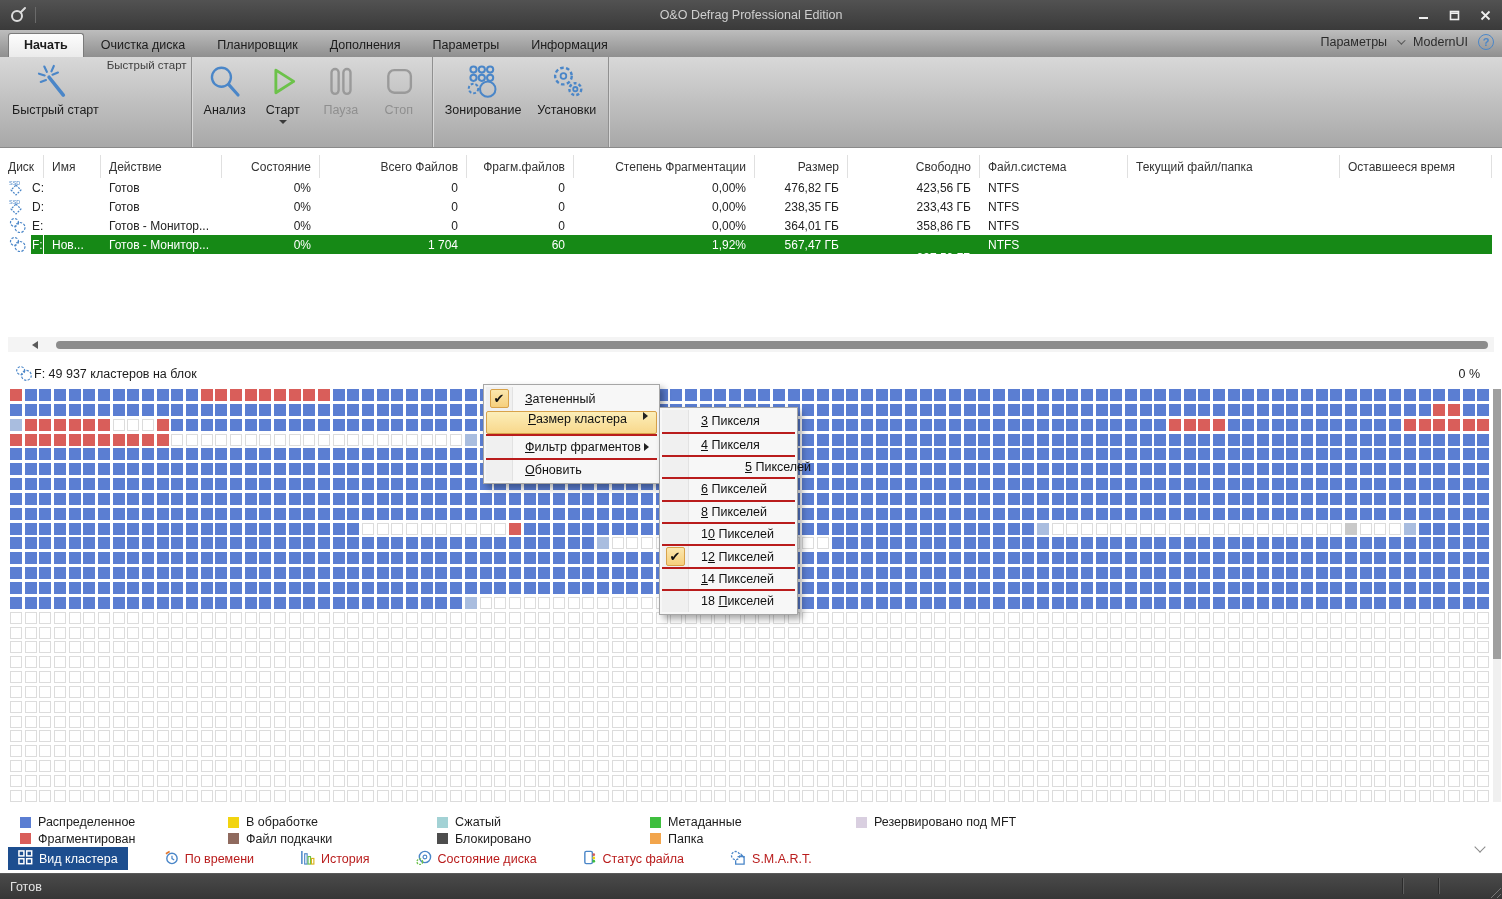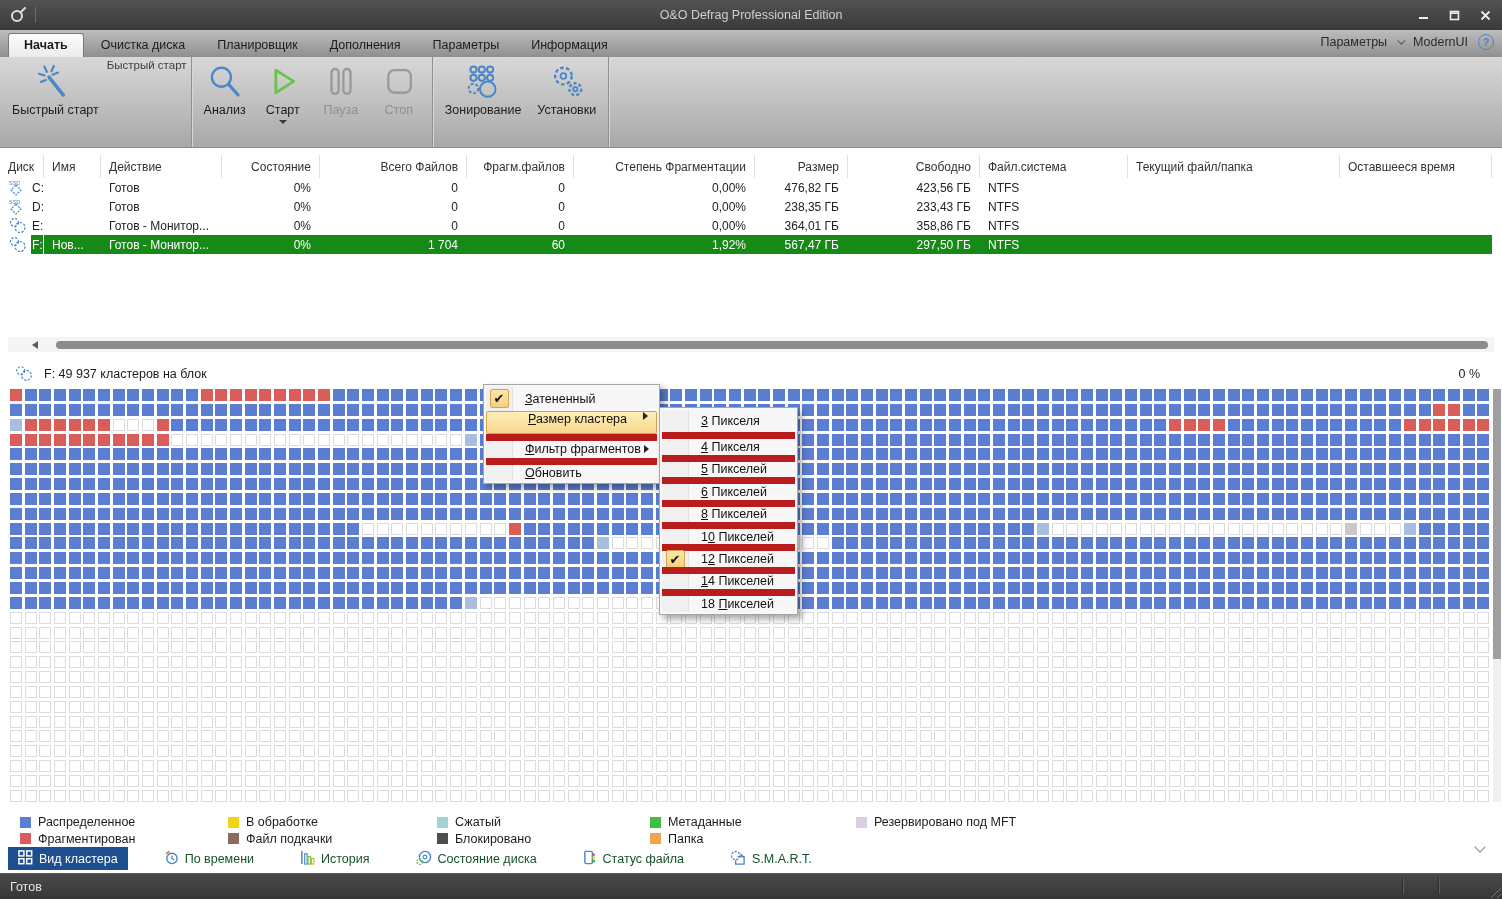--- a/index.html
+++ b/index.html
@@ -56,58 +56,58 @@
   .cell-disk{padding-left:8px;gap:4px;}
   .dicon{width:20px;height:17px;flex:none;}
 
   
   .hscroll{position:absolute;left:8px;top:337px;width:1486px;height:15px;background:#f4f4f4;}
   .hs-arrow{position:absolute;left:24px;top:4px;width:0;height:0;border-top:4px solid transparent;
     border-bottom:4px solid transparent;border-right:6px solid #5a5a5a;}
   .hs-thumb{position:absolute;left:48px;top:3.5px;width:1432px;height:8px;border-radius:4px;background:#8c8c8c;}
 
   
-  .cl-head{position:absolute;left:14px;top:365px;display:flex;align-items:center;gap:10px;color:#1c1c1c;font-size:12.5px;}
+  .cl-head{position:absolute;left:14px;top:365px;display:flex;align-items:center;gap:0;color:#1c1c1c;font-size:12.5px;}
   .cl-prog{position:absolute;right:22px;top:367px;color:#1c1c1c;font-size:12.5px;}
   .map{position:absolute;left:10px;top:389px;display:grid;grid-template-columns:repeat(101,12px);
     column-gap:2.68px;row-gap:2.85px;}
   .cc{width:12px;height:12px;}
   .c-B{background:var(--cB);}
   .c-R{background:var(--cR);}
   .c-L{background:var(--cL);}
   .c-G{background:var(--cG);}
   .c-W,.c-E{background:#fff;border:1px solid #dcdcdc;}
   .vscroll{position:absolute;left:1493px;top:389px;width:8px;height:413px;background:#f0f0f0;}
   .vs-thumb{position:absolute;left:0;top:0;width:8px;height:270px;background:#9f9f9f;}
 
   
   .menu{position:absolute;background:#f7f7f7;border:1px solid #a6a6a6;
     box-shadow:4px 4px 7px rgba(0,0,0,.35);padding:2px;z-index:30;}
-  .mi{display:flex;align-items:center;position:relative;cursor:default;border-top:7px solid #b91c1c;}
+  .mi{display:flex;align-items:center;position:relative;cursor:default;border-top:2px solid #b91c1c;}
   .mi:first-child{border-top:none;}
   .mi .gut{width:27px;align-self:stretch;background:#f0f0f0;border-right:1px solid #e2e2e2;flex:none;
     display:flex;align-items:center;justify-content:center;}
   .mi .mlbl{padding-left:12px;font-size:12.5px;color:#111;white-space:nowrap;}
   .mi.hl{background:linear-gradient(#fceeb9,#f8d88c);border:1px solid #d8a24a;border-radius:2px;flex-direction:column;}
   .mi.hl .gut{background:transparent;border-right:1px solid rgba(0,0,0,0.05);}
   .chkbox{width:19px;height:19px;background:linear-gradient(#fbe7ae,#f6cf7c);border:1px solid #d8a24a;
     border-radius:2px;display:flex;align-items:center;justify-content:center;font-size:13px;color:#111;}
   .subarrow{position:absolute;right:8px;width:0;height:0;border-top:4px solid transparent;
     border-bottom:4px solid transparent;border-left:5px solid #222;}
   .u{text-decoration:underline;}
 
   
   .legend-item{position:absolute;display:flex;align-items:center;gap:7px;font-size:12.5px;color:#1c1c1c;}
   .sw{width:11px;height:11px;flex:none;}
   .legend-chev{position:absolute;right:18px;top:843px;width:8px;height:8px;border-right:1.5px solid #8a8a8a;
     border-bottom:1.5px solid #8a8a8a;transform:rotate(45deg);}
 
   
   .btabs{position:absolute;left:8px;top:847px;height:23px;display:flex;gap:26px;align-items:center;}
-  .btab{display:flex;align-items:center;gap:6px;font-size:12.5px;color:#14532d;padding:0 10px;height:23px;}
+  .btab{display:flex;align-items:center;gap:6px;font-size:12.5px;color:#b91c1c;padding:0 10px;height:23px;}
   .btab.active{background:#1d4e8f;color:#fff;}
 
   
   .statusbar{position:absolute;left:0;top:873px;width:100%;height:26px;
     background:linear-gradient(#4a4a4a,#363636);border-top:1px solid #5a5a5a;
     display:flex;align-items:center;color:#e4e4e4;font-size:12.5px;}
   .statusbar .stext{margin-left:10px;}
   .sb-sep{position:absolute;top:878px;width:2px;height:16px;background:#2b2b2b;border-right:1px solid #5d5d5d;}
   .grip{position:absolute;right:1px;top:885px;width:13px;height:13px;
     background:repeating-linear-gradient(135deg,transparent 0 3px,#777 3px 4px);
@@ -346,21 +346,21 @@
               </svg></span>
             <span>F:</span>
           </div>
           <div class="gcell" style="width: 57px;">Нов...</div>
           <div class="gcell" style="width: 121px;">Готов - Монитор...</div>
           <div class="gcell r" style="width: 98px;">0%</div>
           <div class="gcell r" style="width: 147px;">1 704</div>
           <div class="gcell r" style="width: 107px;">60</div>
           <div class="gcell r" style="width: 181px; text-align: center;">1,92%</div>
           <div class="gcell r" style="width: 93px;">567,47 ГБ</div>
-          <div class="gcell r" style="width: 132px;">297,50 ГБ</div>
+          <div class="gcell r" style="width: 132px; margin-top: 13px;">297,50 ГБ</div>
           <div class="gcell" style="width: 148px;">NTFS</div>
           <div class="gcell" style="width: 212px;"></div>
           <div class="gcell" style="width: 152px;"></div>
         </div>
       </div>
   </div>
 
   <div class="hscroll">
     <div class="hs-arrow"></div>
     <div class="hs-thumb"></div>
@@ -3236,21 +3236,21 @@
 
   <div class="menu" style="left:659px;top:407px;width:139px;" id="ctx-submenu">
       <div class="mi" style="height: 22.4px;">
         <div class="gut"></div>
         <span class="mlbl"><span class="u">3</span><span> </span><span>П</span><span>и</span><span>к</span><span>с</span><span>е</span><span>л</span><span>я</span></span>
       </div>
       <div class="mi" style="height: 22.4px;">
         <div class="gut"></div>
         <span class="mlbl"><span class="u">4</span><span> </span><span>П</span><span>и</span><span>к</span><span>с</span><span>е</span><span>л</span><span>я</span></span>
       </div>
-      <div class="mi" style="height: 22.4px;">
+      <div class="mi" style="height: 22.4px; gap: 44px;">
         <div class="gut"></div>
         <span class="mlbl"><span class="u">5</span><span> </span><span>П</span><span>и</span><span>к</span><span>с</span><span>е</span><span>л</span><span>е</span><span>й</span></span>
       </div>
       <div class="mi" style="height: 22.4px;">
         <div class="gut"></div>
         <span class="mlbl"><span class="u">6</span><span> </span><span>П</span><span>и</span><span>к</span><span>с</span><span>е</span><span>л</span><span>е</span><span>й</span></span>
       </div>
       <div class="mi" style="height: 22.4px;">
         <div class="gut"></div>
         <span class="mlbl"><span class="u">8</span><span> </span><span>П</span><span>и</span><span>к</span><span>с</span><span>е</span><span>л</span><span>е</span><span>й</span></span>

